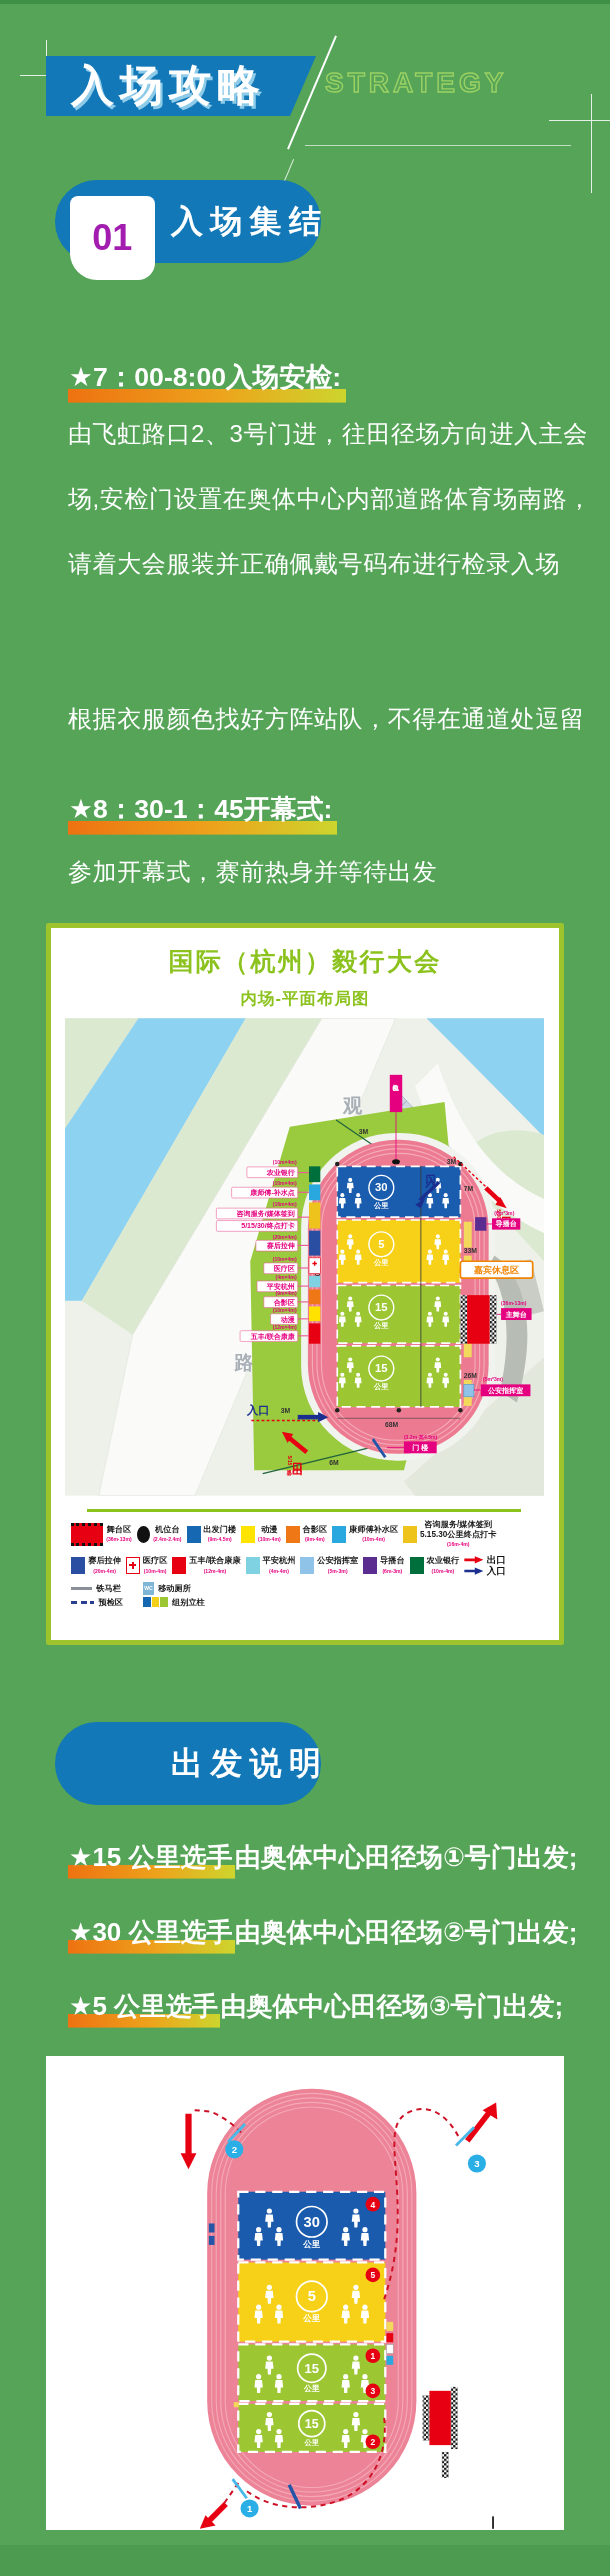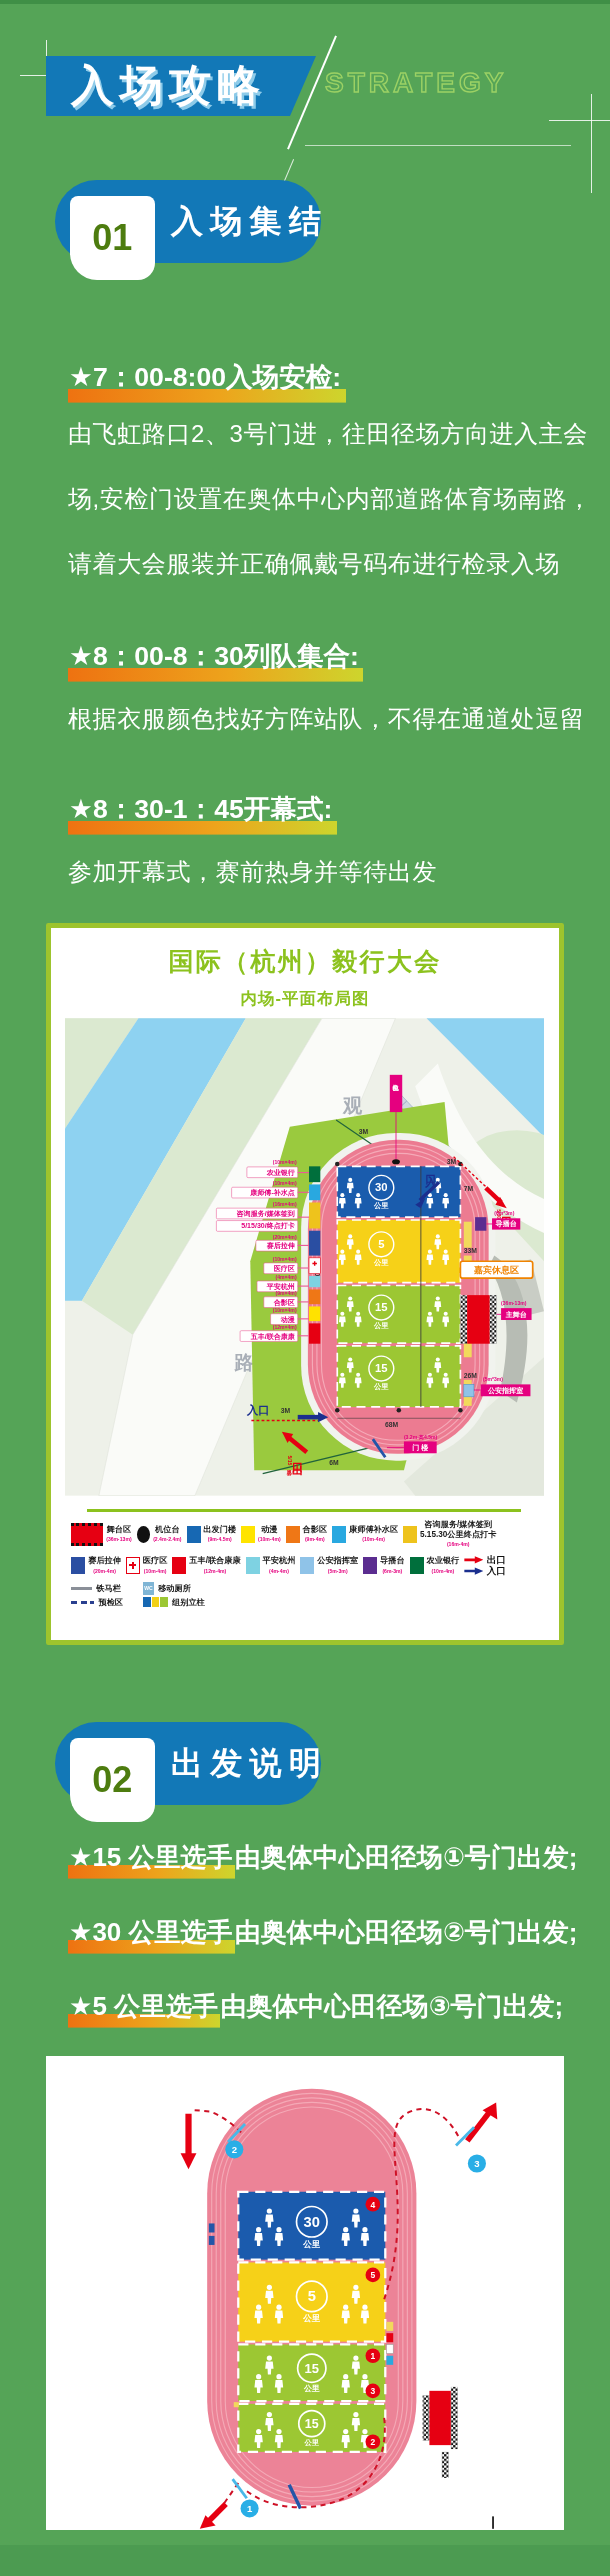--- a/index.html
+++ b/index.html
@@ -12,21 +12,21 @@
       display:flex;align-items:center;padding-left:25px;box-sizing:border-box;}
   .hdr-banner .t{font-size:43px;font-weight:bold;color:#fff;letter-spacing:5.7px;text-shadow:2.3px 3.4px 0 #8ecbe9;}
   .strategy{position:absolute;left:325px;top:63px;font-size:28px;font-weight:bold;letter-spacing:4px;
       color:transparent;-webkit-text-stroke:1.4px #9cd164;}
   .slash{position:absolute;width:2.3px;background:#fff;transform:rotate(23deg);}
   
   .badge{position:absolute;left:55px;width:294px;height:99px;}
   .badge .pill{position:absolute;left:0;top:0;width:266px;height:83px;background:#1278b7;border-radius:44px;}
   .badge .num{position:absolute;left:14.7px;top:16px;width:85px;height:84px;background:#fff;
       border-radius:8px 8px 17px 27px;display:flex;align-items:center;justify-content:center;
-      color:#4d7c0f;font-size:36px;font-weight:bold;}
+      color:#a21caf;font-size:36px;font-weight:bold;}
   .badge .bt{position:absolute;left:116px;top:0;height:83px;display:flex;align-items:center;
       color:#fff;font-size:32px;font-weight:bold;letter-spacing:7.3px;white-space:nowrap;}
   
   .h-star{position:absolute;left:68px;color:#fff;font-weight:bold;font-size:26.6px;white-space:nowrap;
       background-image:linear-gradient(90deg,#ee7211,#eda41c 55%,#cdd52d);background-repeat:no-repeat;
       background-size:100% 13.6px;background-position:left bottom;padding:0 4.5px 8px 1.1px;}
   .body-line{position:absolute;left:68px;color:#fff;font-size:24px;letter-spacing:0.6px;white-space:nowrap;}
   
   .card1{position:absolute;left:46px;top:919px;width:518px;height:722px;background:#fff;
       border:5.7px solid #9dc42d;border-radius:2.3px;box-sizing:border-box;}
@@ -97,21 +97,20 @@
     <div class="pill"></div>
     <div class="num">01</div>
     <div class="bt">入场集结</div>
   </div>
 
   <div class="h-star" style="top:355px;">★7：00-8:00入场安检:</div>
   <div class="body-line" style="top:414px;">由飞虹路口2、3号门进，往田径场方向进入主会</div>
   <div class="body-line" style="top:544px;">请着大会服装并正确佩戴号码布进行检录入场</div>
   <div class="body-line" style="top:479px;">场,安检门设置在奥体中心内部道路体育场南路，</div>
 
-  <div class="h-star" style="top:634px;">★8：00-8：30列队集合:</div>
   <div class="body-line" style="top:699px;">根据衣服颜色找好方阵站队，不得在通道处逗留</div>
 
   <div class="h-star" style="top:787px;">★8：30-1：45开幕式:</div>
   <div class="body-line" style="top:852px;">参加开幕式，赛前热身并等待出发</div>
 
   <div class="card1">
     <div class="mt">国际（杭州）毅行大会</div>
     <div class="ms">内场-平面布局图</div>
 
     <svg class="mapsvg" width="479" height="478" viewBox="0 0 848 845">
@@ -454,21 +453,20 @@
         <div class="li">
             <span class="pillars"><span style="background:#1768b3"></span><span style="background:#f2d118"></span><span style="background:#9cc733"></span></span>
             <span class="lb" style="margin-left:3.4px;">组别立柱</span>
           </div>
       </div>
     </div>
   </div>
 
   <div class="badge" style="top:1718px;">
     <div class="pill"></div>
-    <div class="num">02</div>
     <div class="bt">出发说明</div>
   </div>
 
   <div class="s2line" style="top:1836px;">
     <span class="strong">★15 公里选手</span><span>由奥体中心田径场①号门出发;</span>
   </div>
   <div class="s2line" style="top:1911px;">
     <span class="strong">★30 公里选手</span><span>由奥体中心田径场②号门出发;</span>
   </div>
   <div class="s2line" style="top:1985px;">

